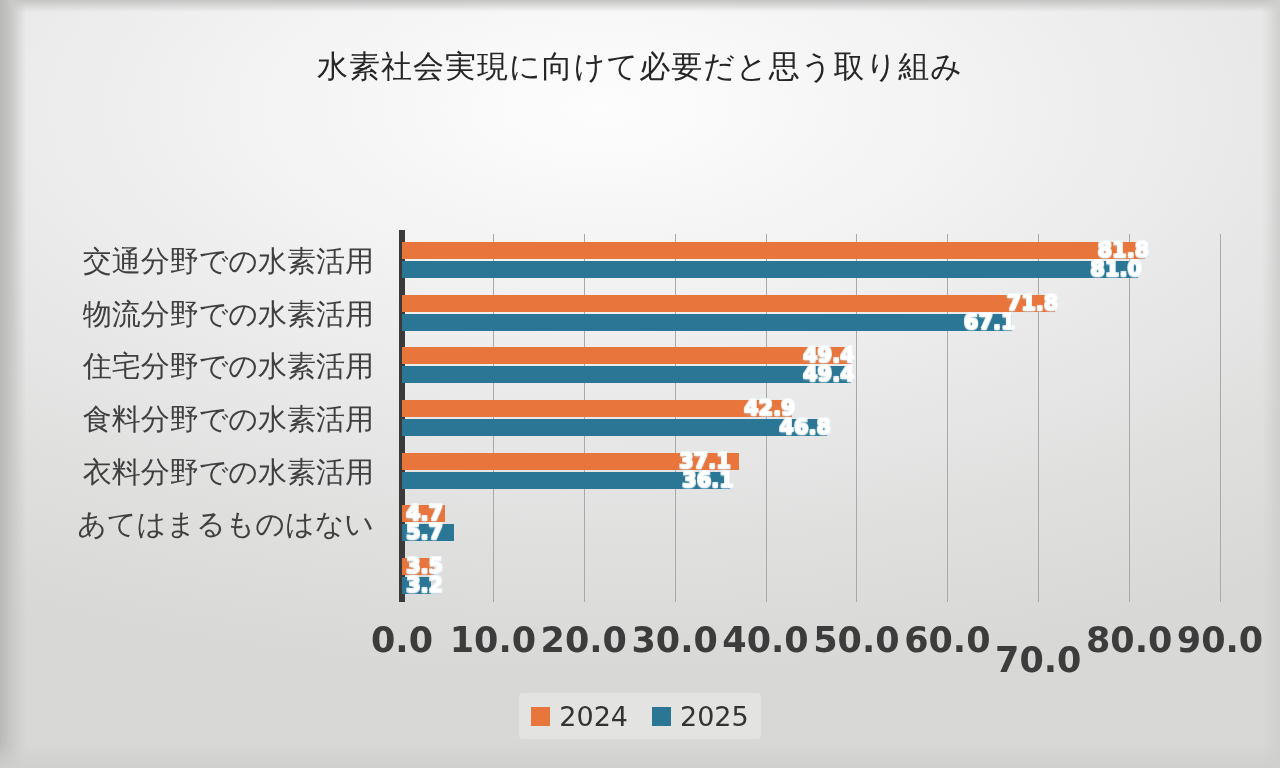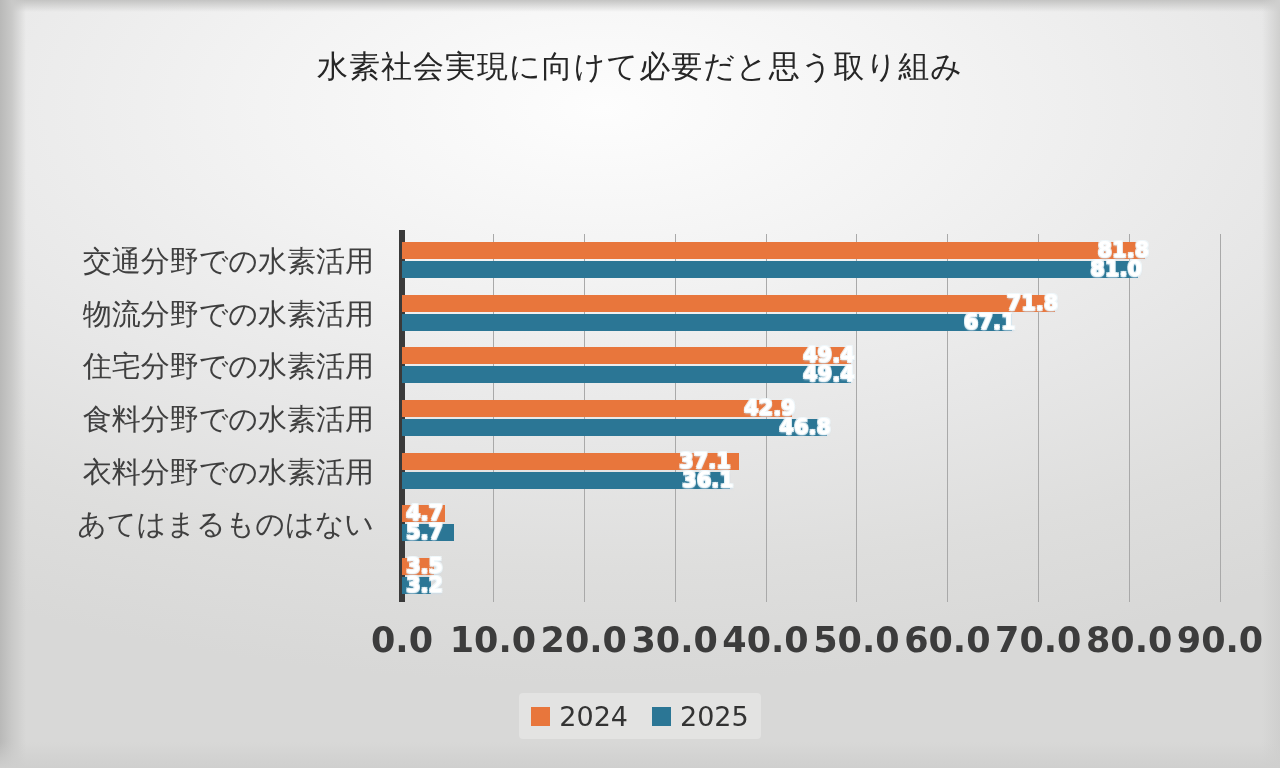--- a/index.html
+++ b/index.html
@@ -284,21 +284,21 @@
   </div>
 
   <div id="xticks">
       <div class="xtick" style="left: 402px;">0.0</div>
       <div class="xtick" style="left: 492.889px;">10.0</div>
       <div class="xtick" style="left: 583.778px;">20.0</div>
       <div class="xtick" style="left: 674.667px;">30.0</div>
       <div class="xtick" style="left: 765.556px;">40.0</div>
       <div class="xtick" style="left: 856.444px;">50.0</div>
       <div class="xtick" style="left: 947.333px;">60.0</div>
-      <div class="xtick" style="left: 1038.22px;">70.0</div>
+      <div class="xtick" style="left: 1038.22px; margin-top: 20px;">70.0</div>
       <div class="xtick" style="left: 1129.11px;">80.0</div>
       <div class="xtick" style="left: 1220px;">90.0</div>
     </div>
 
   <div id="legend">
 
   <div class="legend-item">
         <span class="legend-swatch s2024" style="background: rgb(232, 118, 60);"></span>
         <span class="legend-text">2024</span>
       </div>

